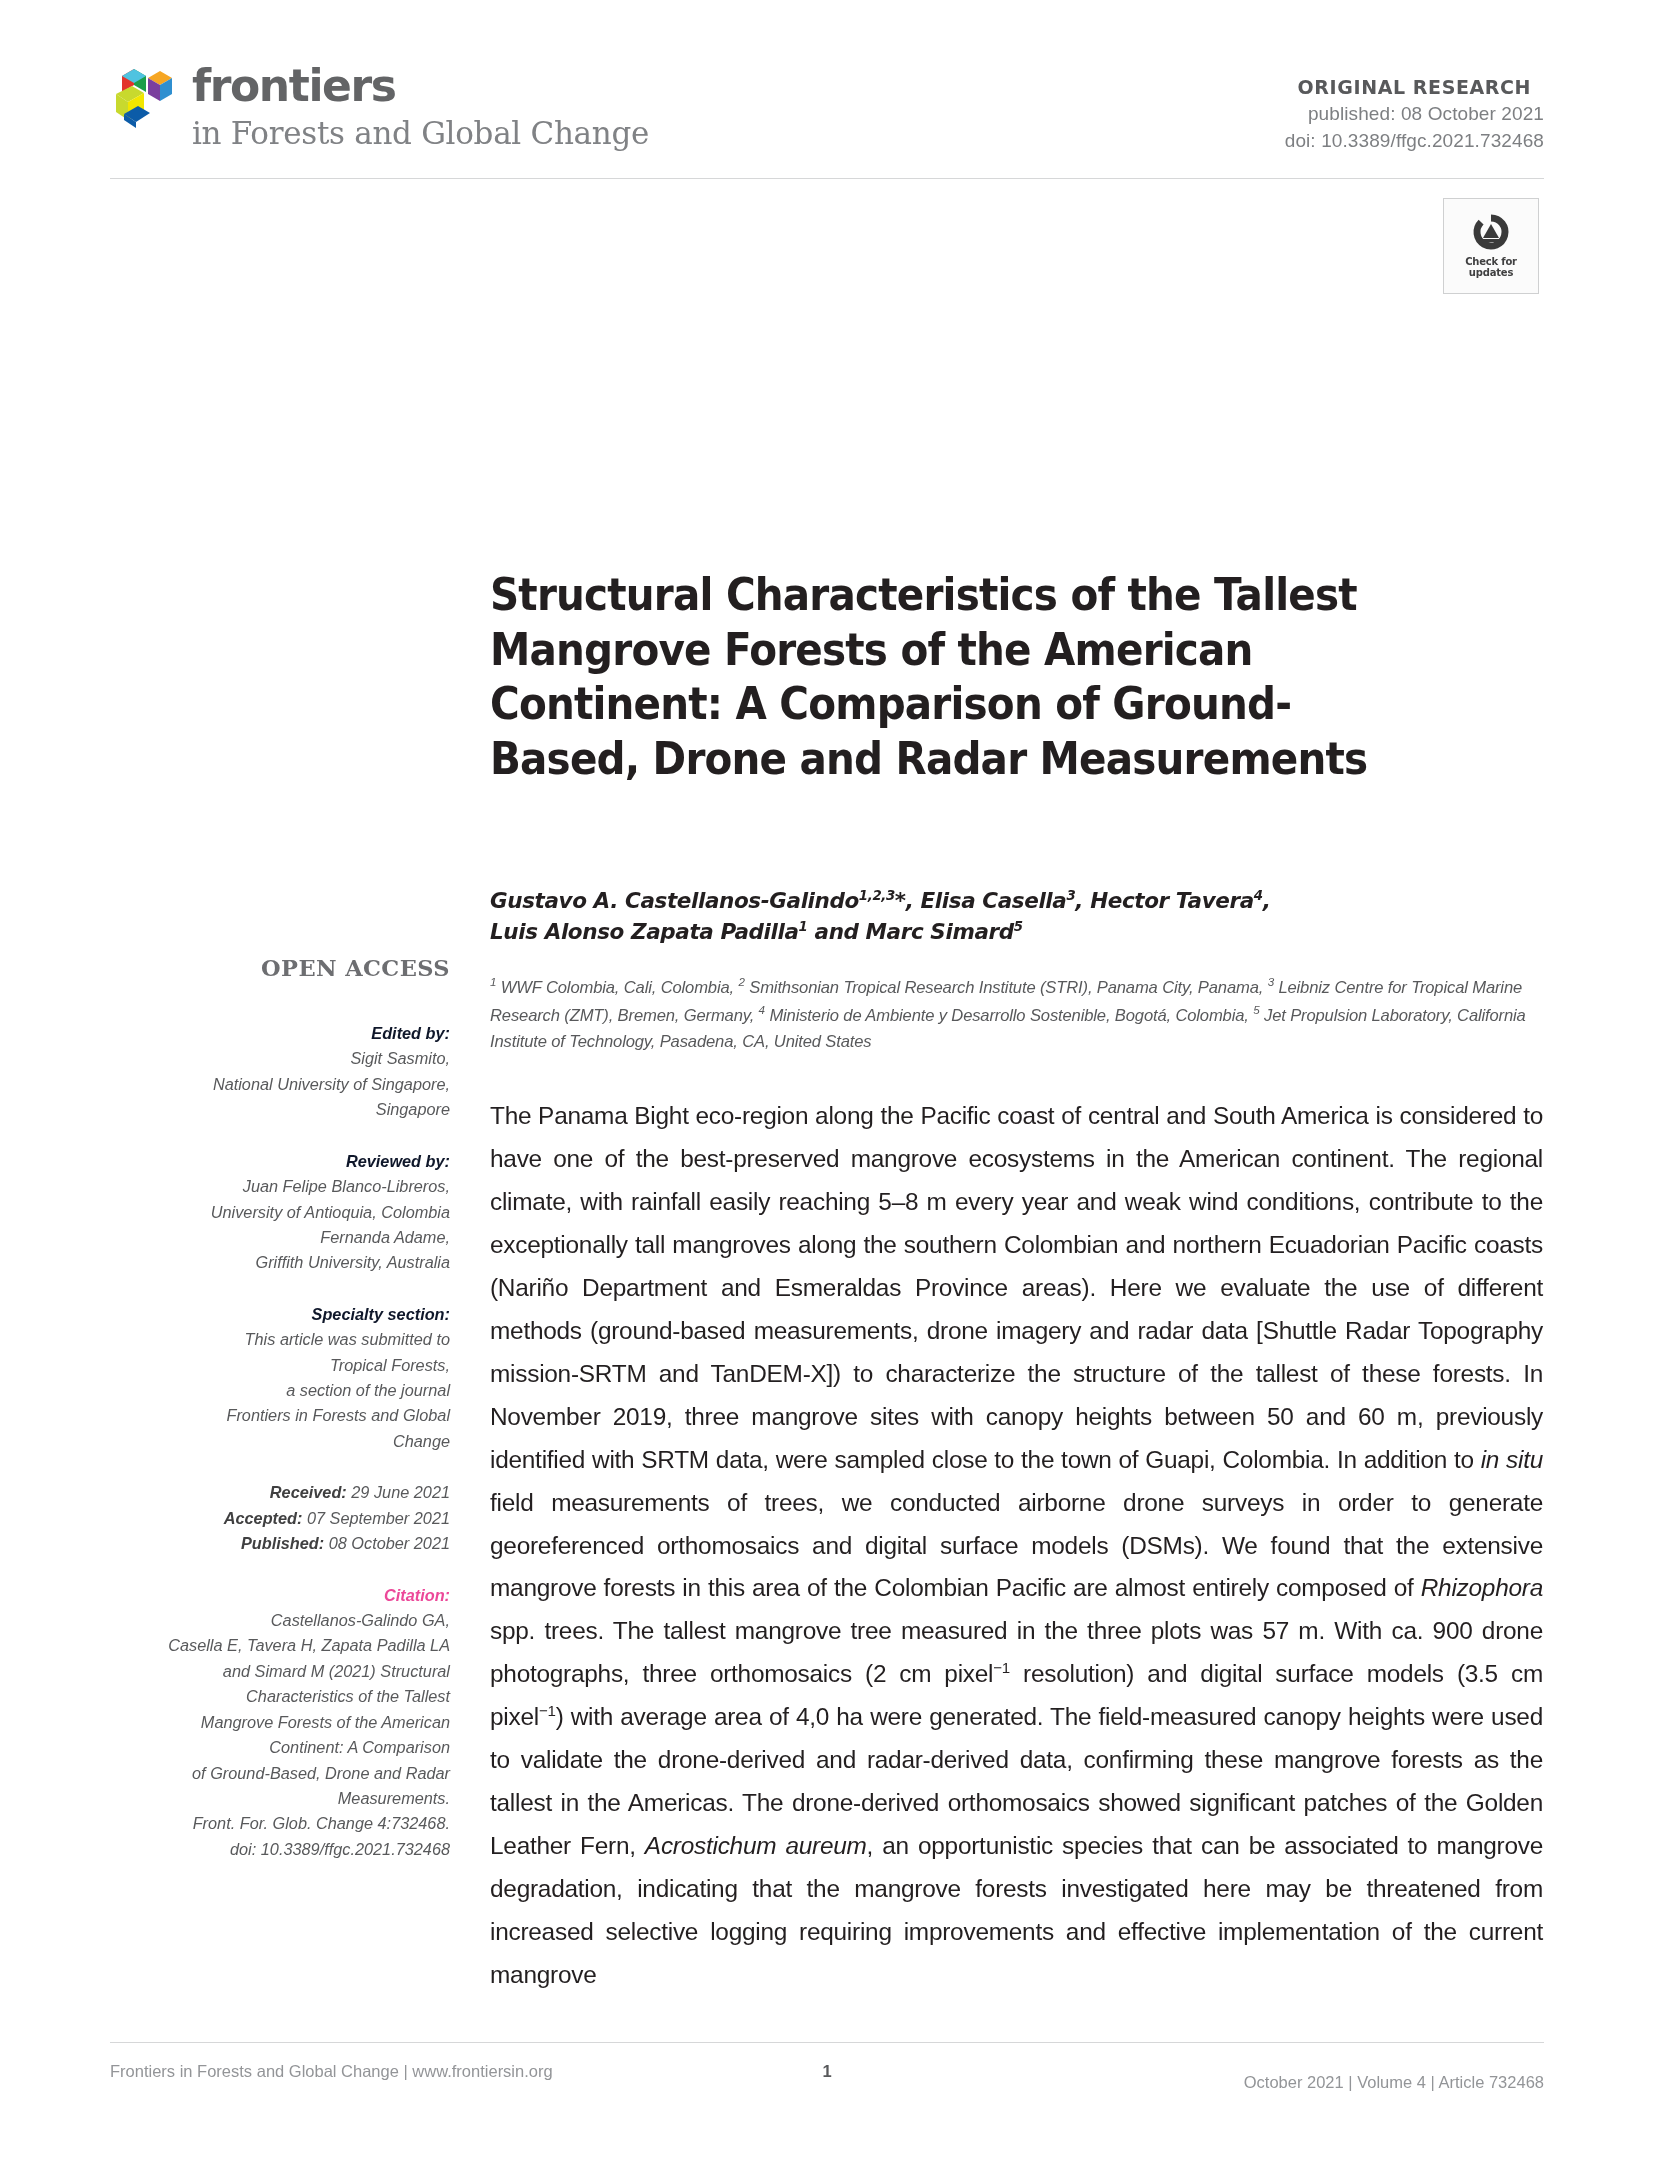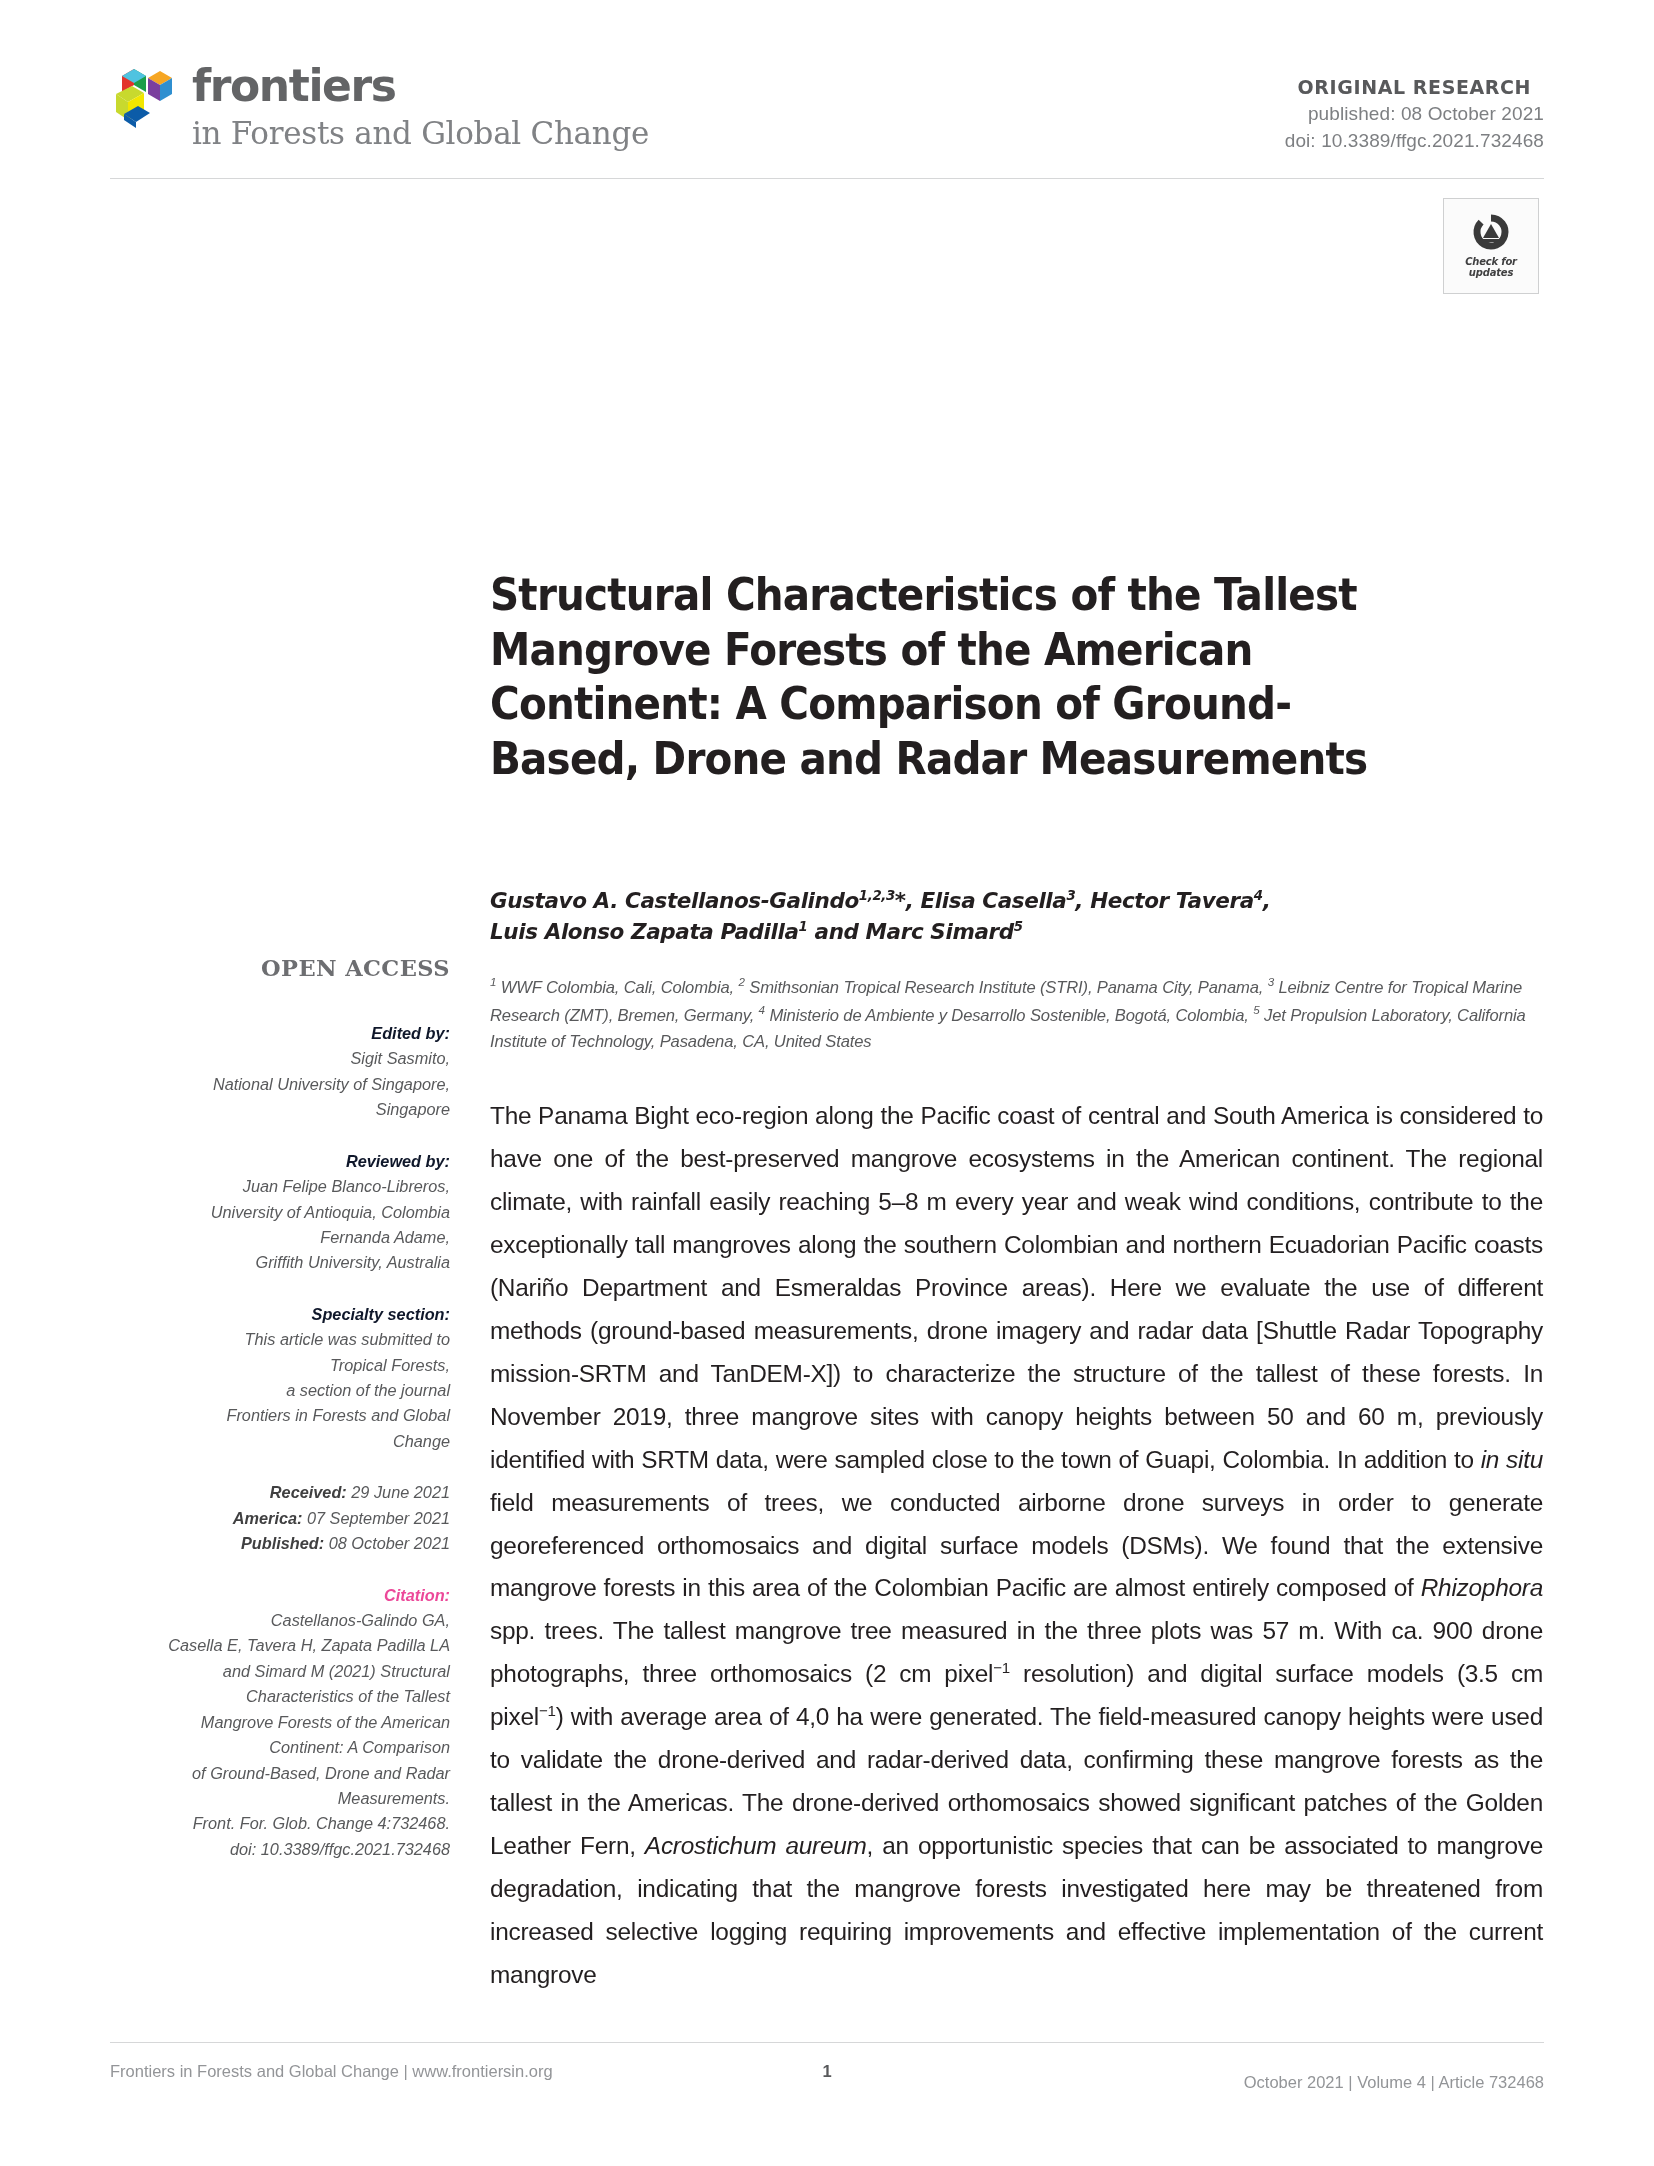--- a/index.html
+++ b/index.html
@@ -119,21 +119,20 @@
   .crossmark svg { display: block; }
   .crossmark .cm-label {
     font-family: "DejaVu Sans", sans-serif;
     font-weight: bold;
     font-size: 10px;
     line-height: 1.12;
     color: #404041;
     text-align: center;
     margin-top: 2px;
     letter-spacing: -0.2px;
-    font-style: italic;
   }
 
   
   .article-title {
     position: absolute;
     left: 490px;
     top: 538px;
     width: 1040px;
     font-family: "DejaVu Sans", sans-serif;
     font-weight: bold;
@@ -354,21 +353,21 @@
       <span class="hd">Specialty section:</span>
       <span class="sb-line">This article was submitted to</span>
       <span class="sb-line">Tropical Forests,</span>
       <span class="sb-line">a section of the journal</span>
       <span class="sb-line">Frontiers in Forests and Global</span>
       <span class="sb-line">Change</span>
     </div>
 
     <div class="sb-dates">
       <span class="sb-line"><span class="hd" style="display:inline">Received:</span><span> 29 June 2021</span></span>
-      <span class="sb-line"><span class="hd" style="display:inline">America:</span><span> 07 September 2021</span></span>
+      <span class="sb-line"><span class="hd" style="display:inline">Accepted:</span><span> 07 September 2021</span></span>
       <span class="sb-line"><span class="hd" style="display:inline">Published:</span><span> 08 October 2021</span></span>
     </div>
 
     <div class="sb-cite">
       <span class="hd">Citation:</span>
       <span class="sb-line">Castellanos-Galindo GA,</span>
       <span class="sb-line">Casella E, Tavera H, Zapata Padilla LA</span>
       <span class="sb-line">and Simard M (2021) Structural</span>
       <span class="sb-line">Characteristics of the Tallest</span>
       <span class="sb-line">Mangrove Forests of the American</span>

